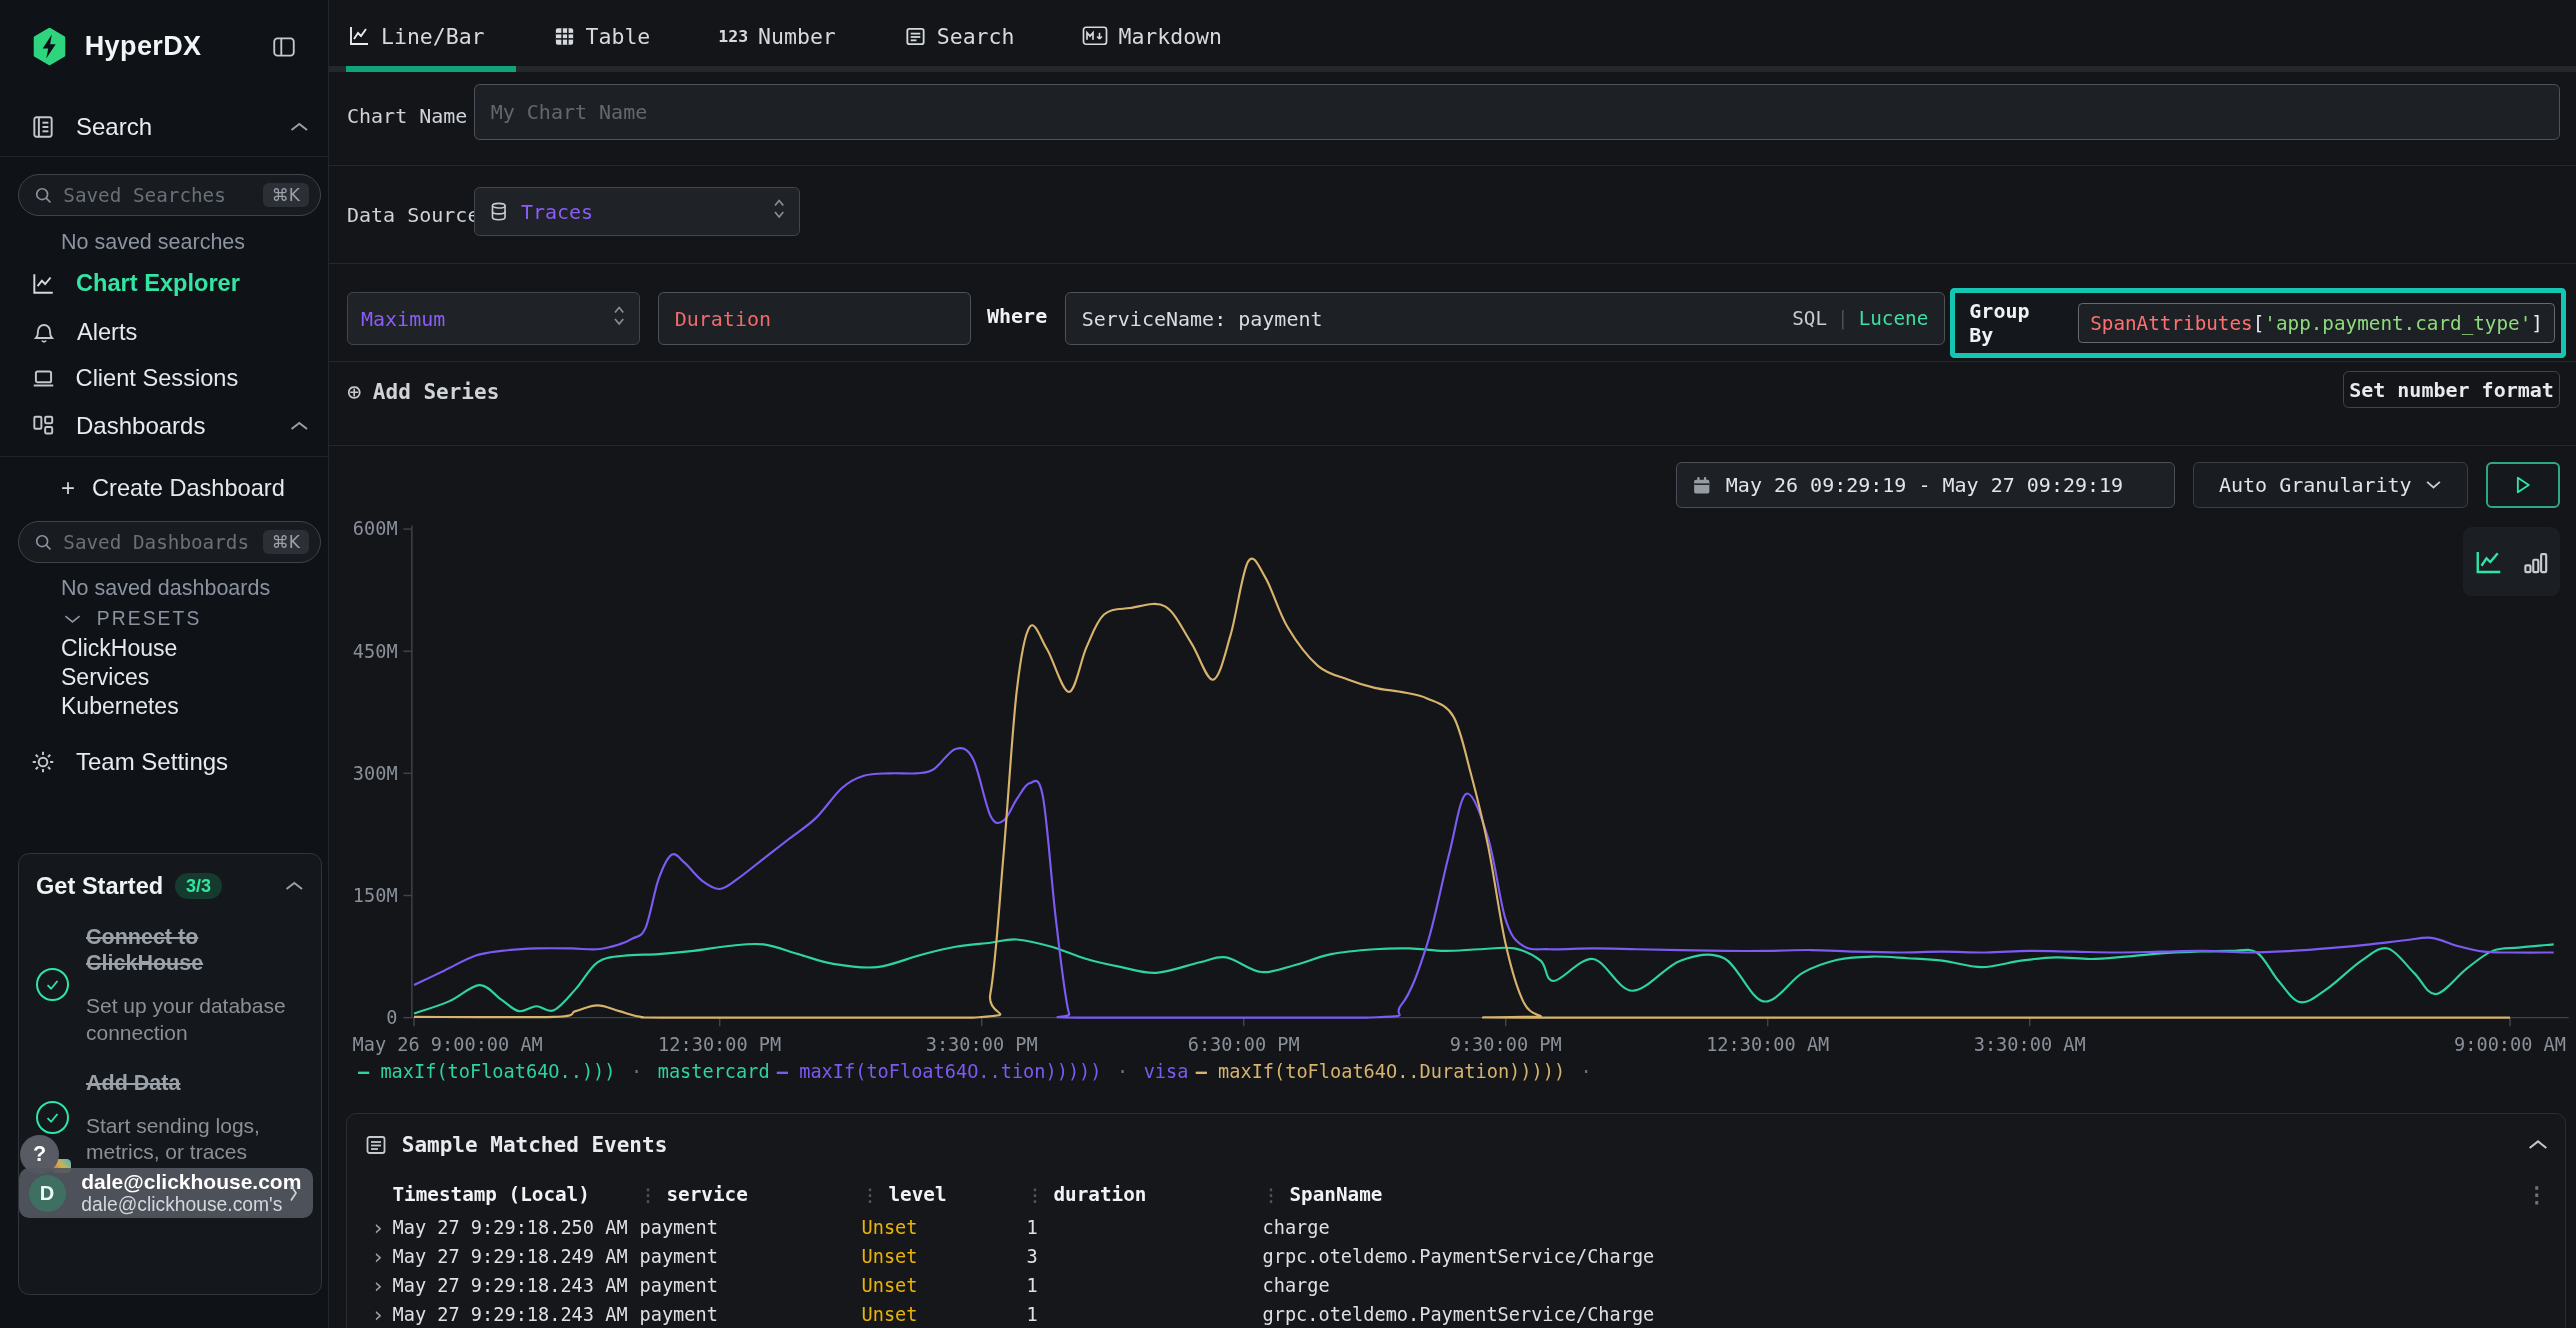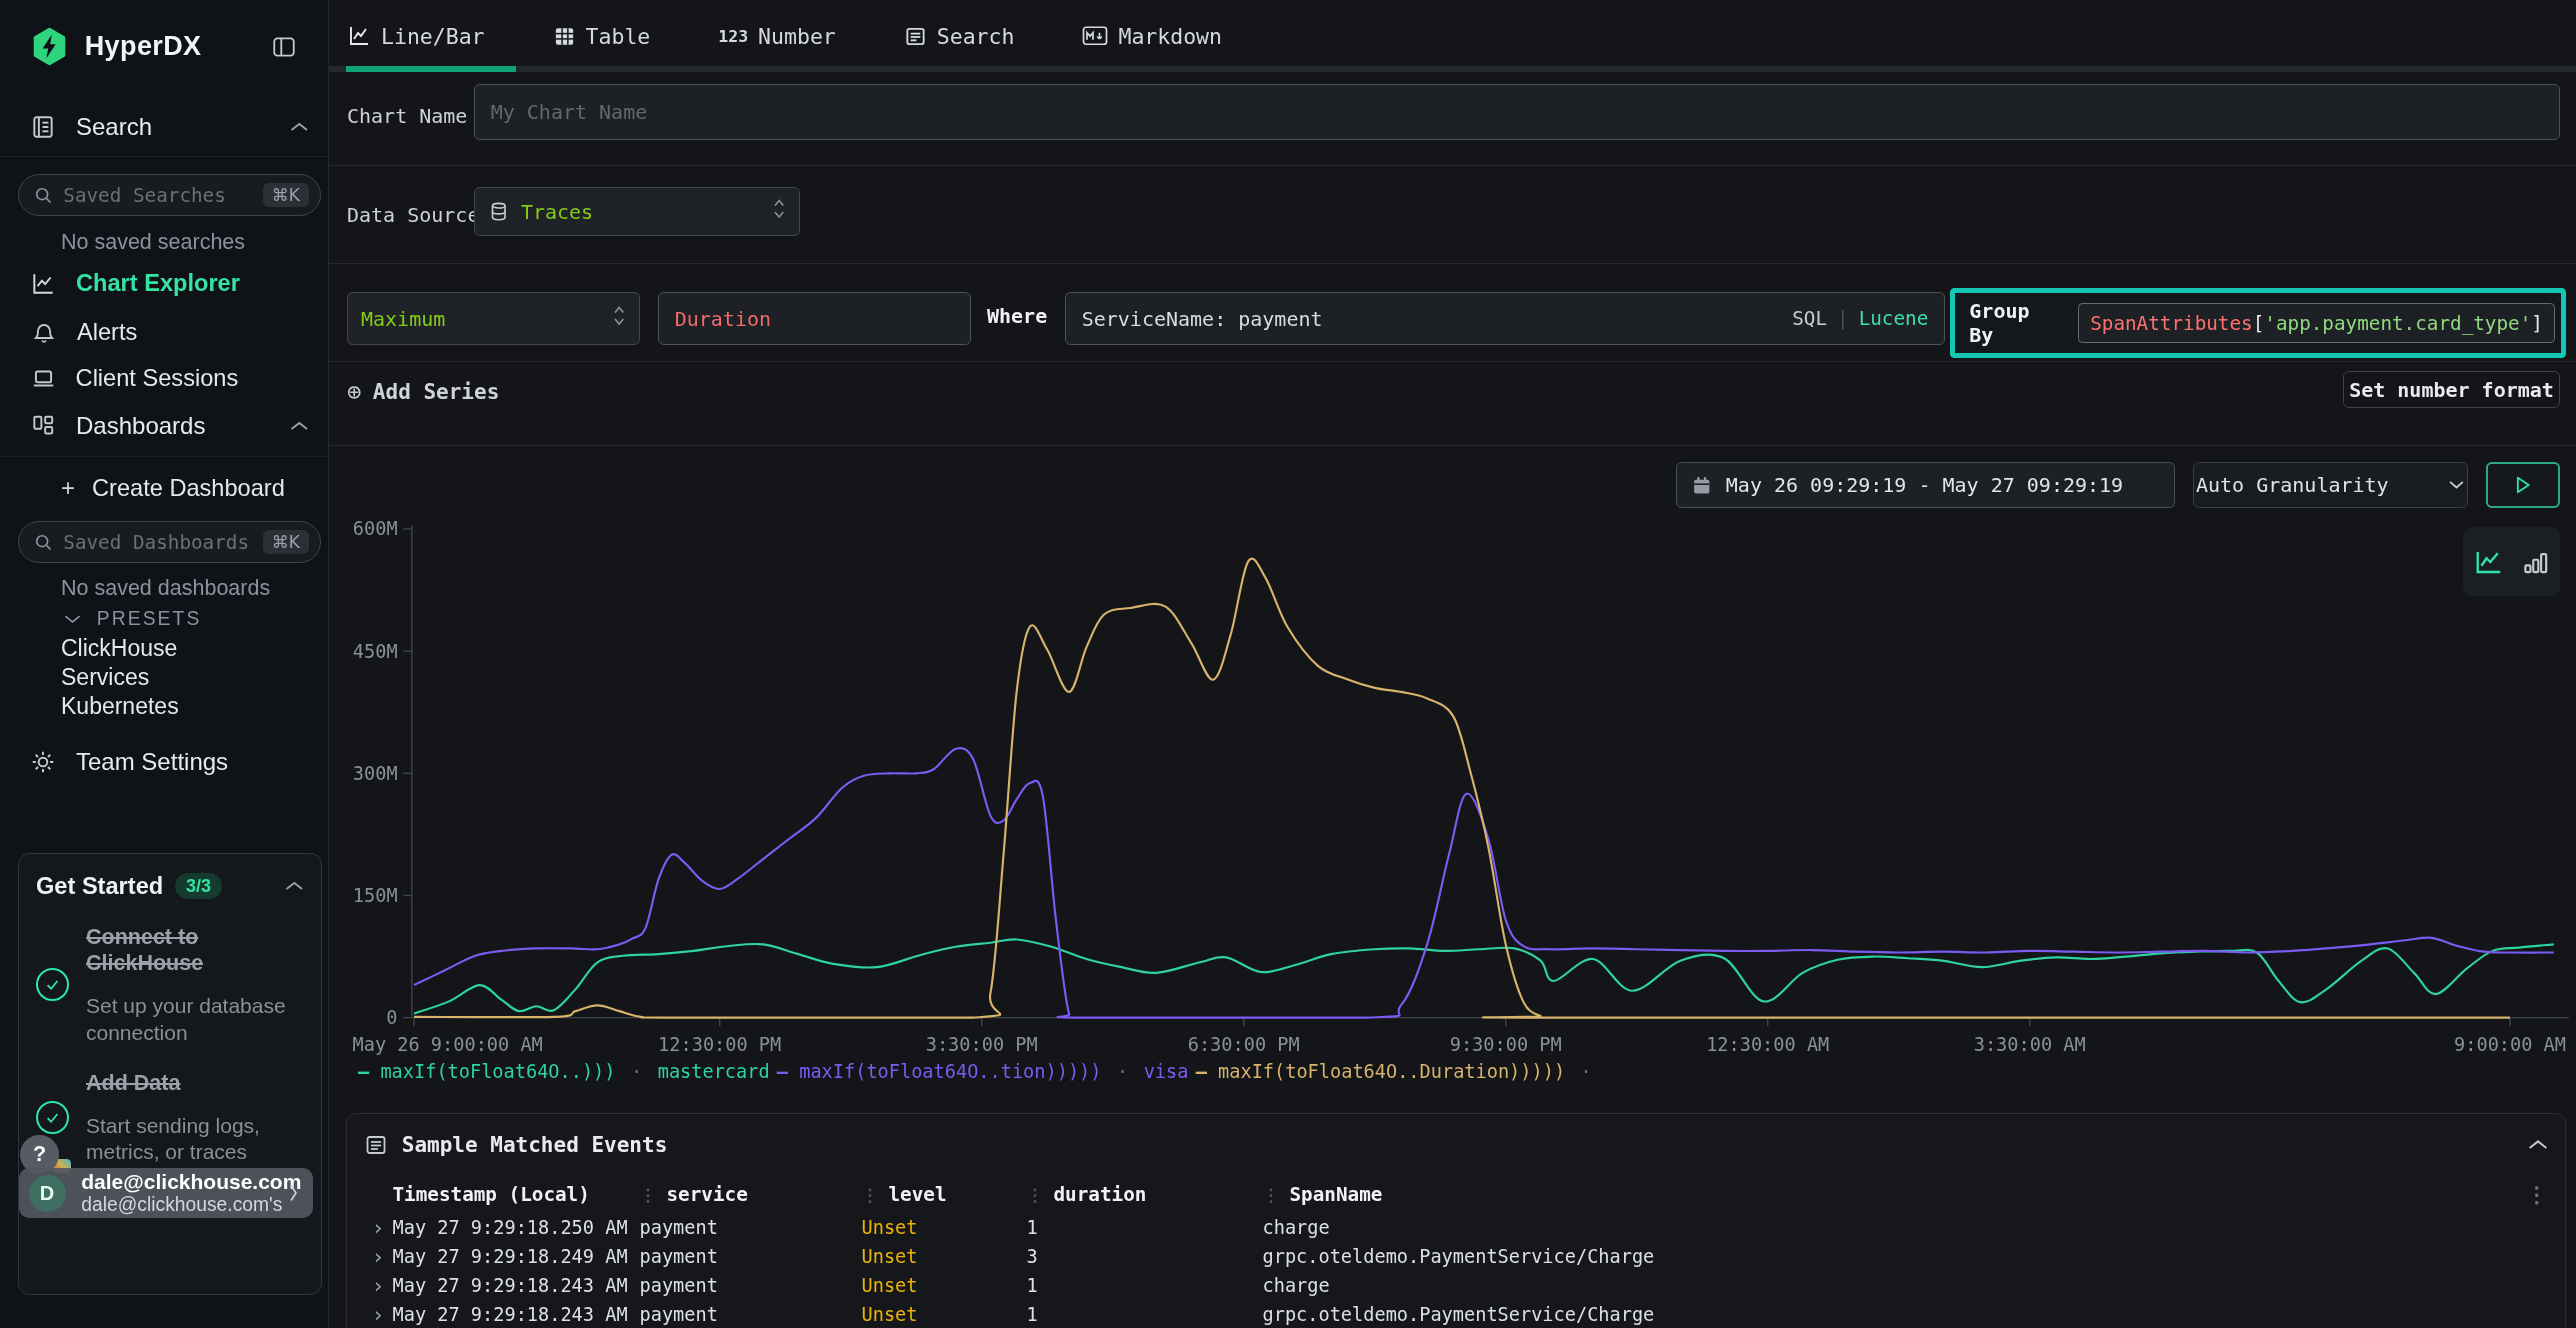--- a/index.html
+++ b/index.html
@@ -43,37 +43,37 @@
   .main { position:absolute; left:329px; top:0; width:2247px; height:1328px; background:#131519; }
   .m-abs { position:absolute; }
   .tabbar { position:absolute; left:0; top:0; width:2247px; height:72px; display:flex; align-items:center; padding-left:18px; gap:68px; }
   .tab { display:flex; align-items:center; gap:10px; font-size:21.5px; color:#d6dade; }
   .tab-underline { position:absolute; left:0; top:66px; width:2247px; height:5.7px; background:#24272c; }
   .tab-underline-active { position:absolute; left:16.5px; top:66px; width:170px; height:5.7px; background:#0fa37a; }
   .field-label { font-size:20px; color:#cfd3d8; }
   .inputbox { background:#1d2126; border:1.4px solid #4e535b; border-radius:5.7px; display:flex; align-items:center; padding:0 15.7px; font-size:20px; color:#d9dce0; }
   .placeholder { color:#62686f; }
   .divider { position:absolute; left:0; width:2247px; height:1.4px; background:#25282d; }
-  .selectbox { background:#1f2227; border:1.4px solid #42464d; border-radius:5.7px; display:flex; align-items:center; padding:17px 13px; font-size:20px; color:#84cc16; }
+  .selectbox { background:#1f2227; border:1.4px solid #42464d; border-radius:5.7px; display:flex; align-items:center; padding:17px 13px; font-size:20px; color:#8b5cf6; }
   .updown { margin-left:auto; color:#8b9199; }
   .red { color:#f16a6a; }
   .bold-label { font-size:20px; font-weight:bold; color:#f0f2f4; }
   .sql-toggle { margin-left:auto; font-size:19.3px; display:flex; gap:10px; align-items:center; }
   .sql-toggle .sep { color:#4a4f57; }
   .sql { color:#c8ccd2; }
   .lucene { color:#3ce0a5; }
   .gb-highlight { position:absolute; border:5.7px solid #14c7b2; border-radius:4.3px; background:#14171b; display:flex; align-items:center; padding:0 0 0 14.3px; }
   .gb-input { background:#1d2126; border:1.4px solid #666b73; border-radius:4.3px; height:40px; display:flex; align-items:center; padding:0 11.4px; font-size:19.3px; margin:0 5.7px 0 13px; flex:1; white-space:nowrap; }
   .tok-fn { color:#ff7070; }
   .tok-br { color:#e8eaee; }
   .tok-str { color:#8fd97e; }
   .ghost-btn { border:1.4px solid #3f444b; border-radius:5.7px; background:transparent; color:#e8eaec; font-size:20px; font-weight:bold; display:flex; align-items:center; justify-content:center; font-family:inherit; }
   .add-series { display:flex; align-items:center; gap:11.4px; font-size:21px; font-weight:bold; color:#d0d3d7; }
   .date-box { background:#1d2126; border:1.4px solid #4b5058; border-radius:5.7px; display:flex; align-items:center; padding:0 14.3px; gap:13px; font-size:20px; color:#e2e5e8; }
-  .gran-box { background:#191c20; border:1.4px solid #3a3e45; border-radius:5.7px; display:flex; align-items:center; justify-content:space-between; padding:0 2px; font-size:20px; color:#dfe2e6; }
+  .gran-box { background:#191c20; border:1.4px solid #3a3e45; border-radius:5.7px; display:flex; align-items:center; justify-content:space-between; padding:0 25px; font-size:20px; color:#dfe2e6; }
   .play-btn { border:2.1px solid #2ea883; border-radius:5.7px; background:#15181c; display:flex; align-items:center; justify-content:center; }
   .charttype { position:absolute; background:#1b1f24; border-radius:8.6px; display:flex; align-items:center; justify-content:center; gap:18.6px; }
   .tick { fill:#8a9099; font-size:26px; font-family:"DejaVu Sans Mono","Liberation Mono",monospace; }
   .legend { position:absolute; left:29px; top:1061px; font-size:18.6px; display:flex; gap:7.2px; white-space:nowrap; }
   .legend .l-dot { color:#6b7077; padding:0 4.3px; }
   .legend .l-dash { font-weight:bold; }
 
   
   .events { position:absolute; left:16.5px; top:1113px; width:2220px; height:272px; background:#15171b; border:1.4px solid #2a2e33; border-radius:10px; padding:0 17px; }
   .ev-title-row { display:flex; align-items:center; height:62px; gap:14.3px; }

